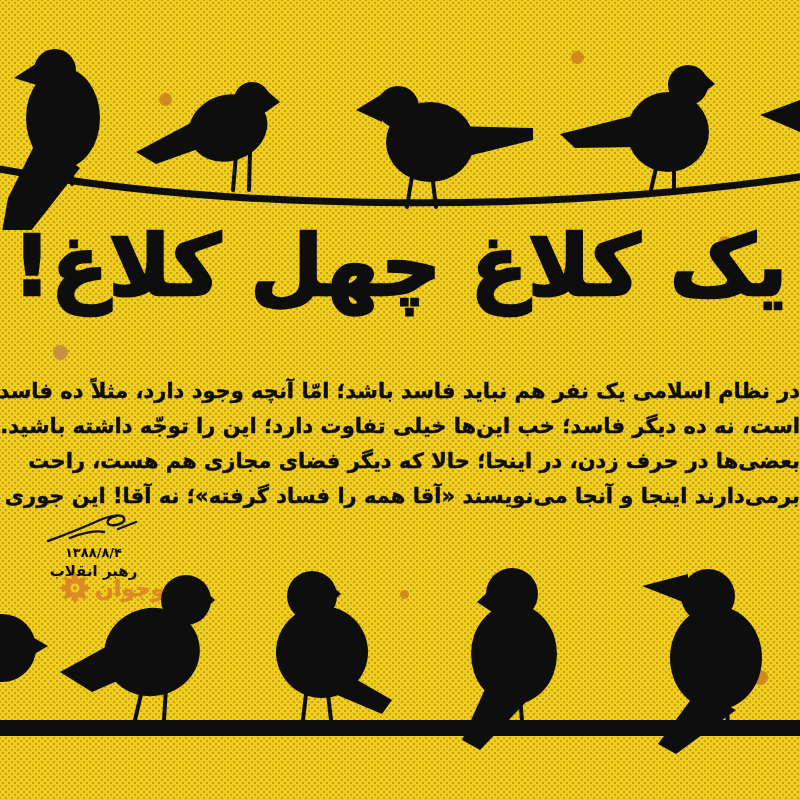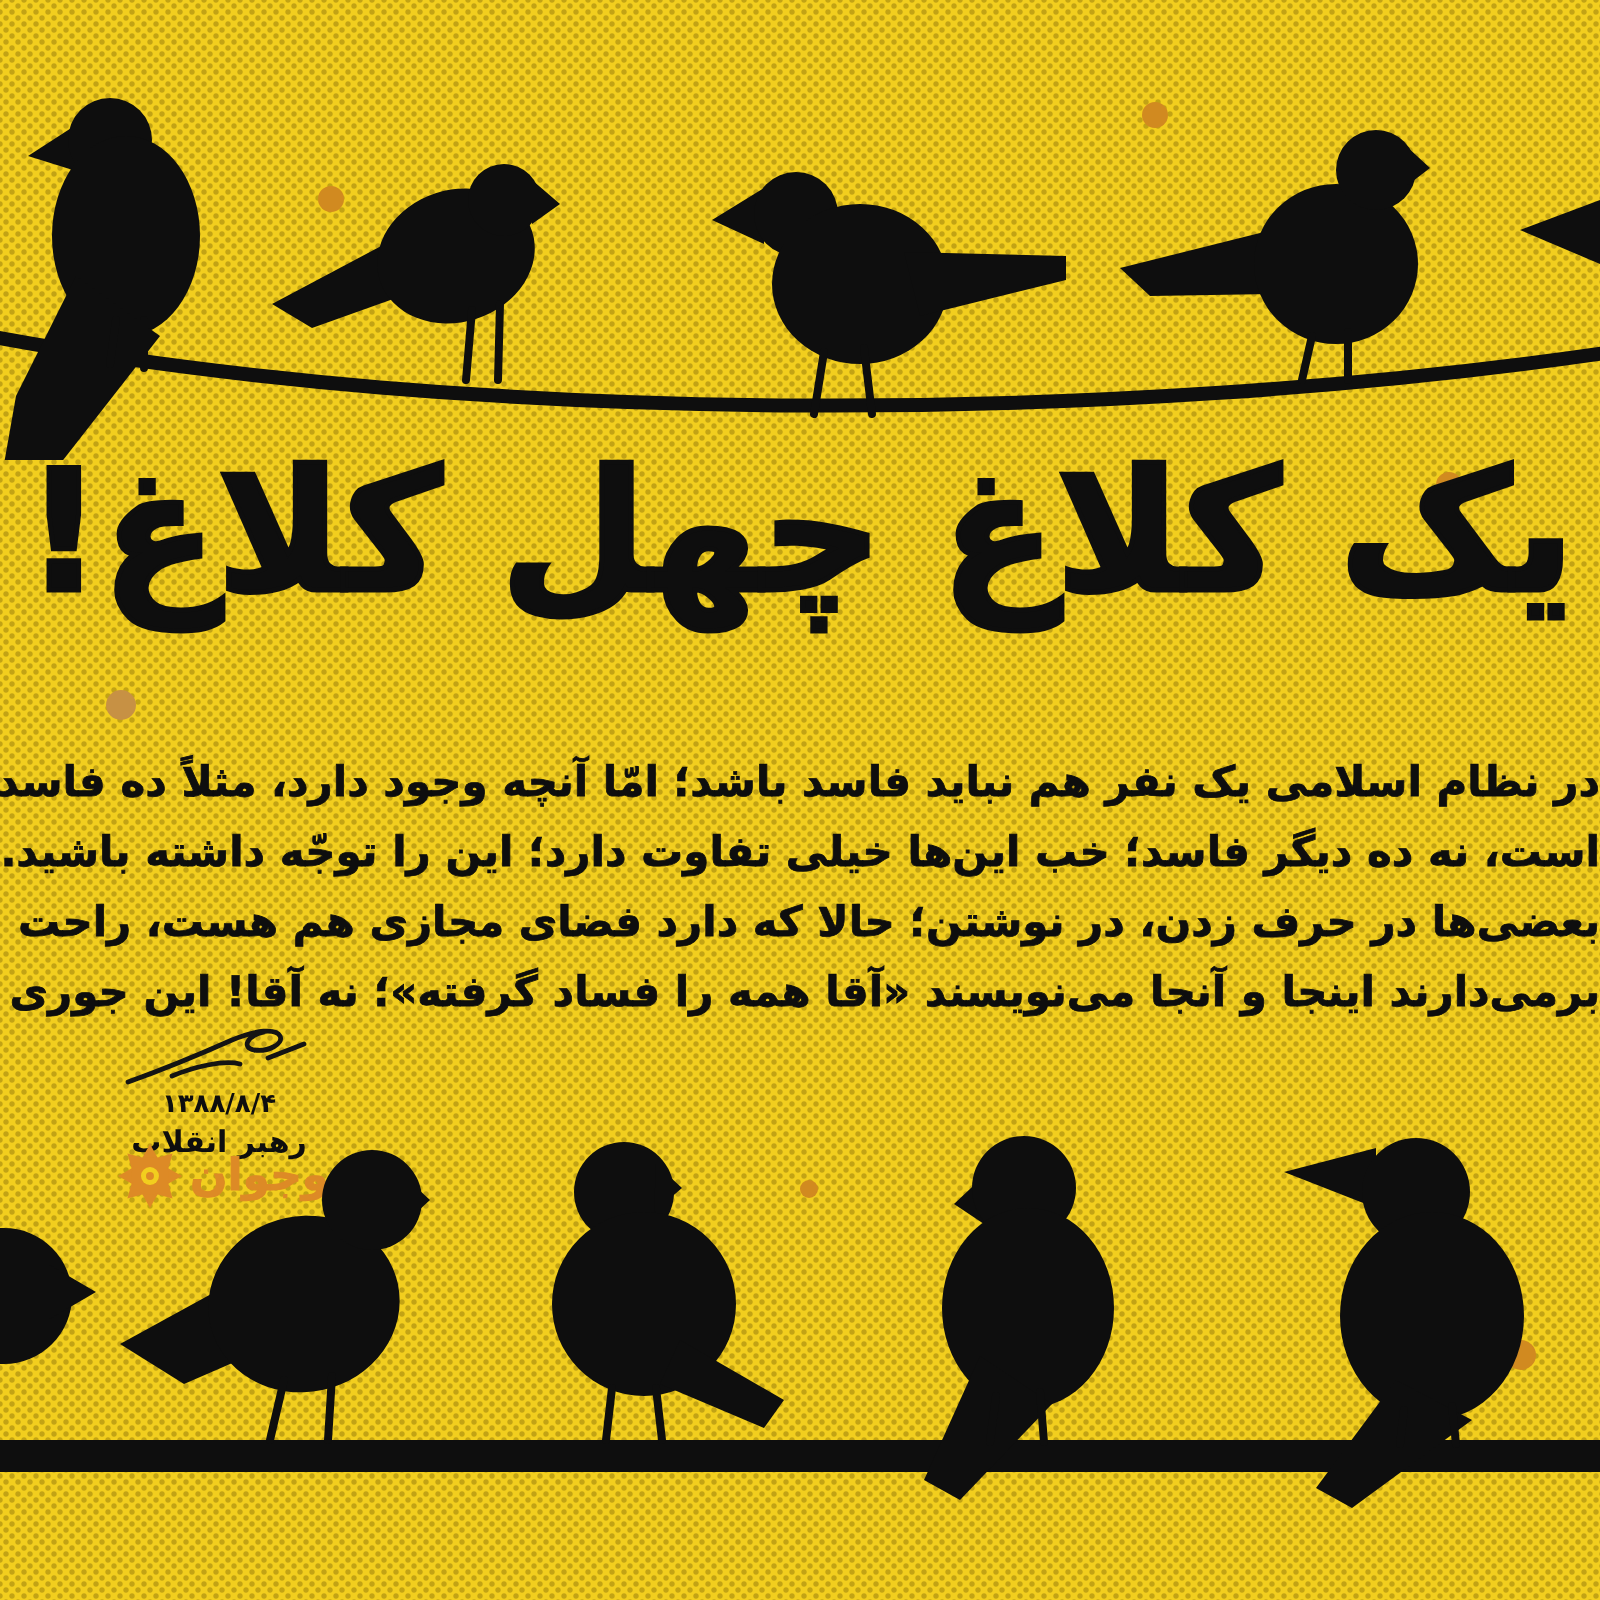--- a/index.html
+++ b/index.html
@@ -30,21 +30,21 @@
   .quote-body{
     position:absolute;top:374px;left:0;width:800px;
     direction:rtl;
     color:var(--ink,#0e0e0e);
   }
   .quote-line{
     font-size:21px;font-weight:bold;line-height:35px;white-space:nowrap;
     -webkit-text-stroke:0.4px var(--ink,#0e0e0e);
   }
   .credit{
-    position:absolute;left:52px;top:512px;width:115px;
+    position:absolute;left:36px;top:512px;width:115px;
     text-align:center;color:var(--ink,#0e0e0e);
   }
   .credit .sig{display:block;margin:0 auto;}
   .credit .date{font-size:13px;font-weight:bold;direction:rtl;margin-top:1px;letter-spacing:0.5px;}
   .credit .attr{font-size:15px;font-weight:bold;direction:rtl;margin-top:2px;}
   .logo{
     position:absolute;left:58px;top:571px;width:115px;
     display:flex;align-items:center;justify-content:center;gap:3px;
     color:var(--logo_orange,#dd8a26);
   }
@@ -103,21 +103,21 @@
   <div class="dot d3"></div>
   <div class="dot d4"></div>
   <div class="dot d5"></div>
   <div class="dot d6"></div>
 
   <h1 class="headline" dir="rtl">یک کلاغ چهل کلاغ!</h1>
 
   <div class="quote-body" dir="rtl">
     <div class="quote-line">در نظام اسلامی یک نفر هم نباید فاسد باشد؛ امّا آنچه وجود دارد، مثلاً ده فاسد</div>
     <div class="quote-line">است، نه ده دیگر فاسد؛ خب این‌ها خیلی تفاوت دارد؛ این را توجّه داشته باشید.</div>
-    <div class="quote-line">بعضی‌ها در حرف زدن، در نوشتن؛ حالا که دارد فضای مجازی هم هست، راحت</div>
+    <div class="quote-line">بعضی‌ها در حرف زدن، در اینجا؛ حالا که دیگر فضای مجازی هم هست، راحت</div>
     <div class="quote-line">برمی‌دارند اینجا و آنجا می‌نویسند «آقا همه را فساد گرفته»؛ نه آقا! این جوری نیست.</div>
   </div>
 
   <div class="credit">
     <svg class="sig" width="100" height="32" viewBox="0 0 100 32">
       <path d="M4,29 C18,24 38,16 56,8 C68,3 78,2 80,6 C82,10 74,14 67,13 C61,12 63,6 72,4 M26,26 C38,21 52,18 60,20 M74,17 L92,10" stroke="#141414" stroke-width="2.4" fill="none" stroke-linecap="round"></path>
     </svg>
     <div class="date">۱۳۸۸/۸/۴</div>
     <div class="attr">رهبر انقلاب</div>
   </div>

